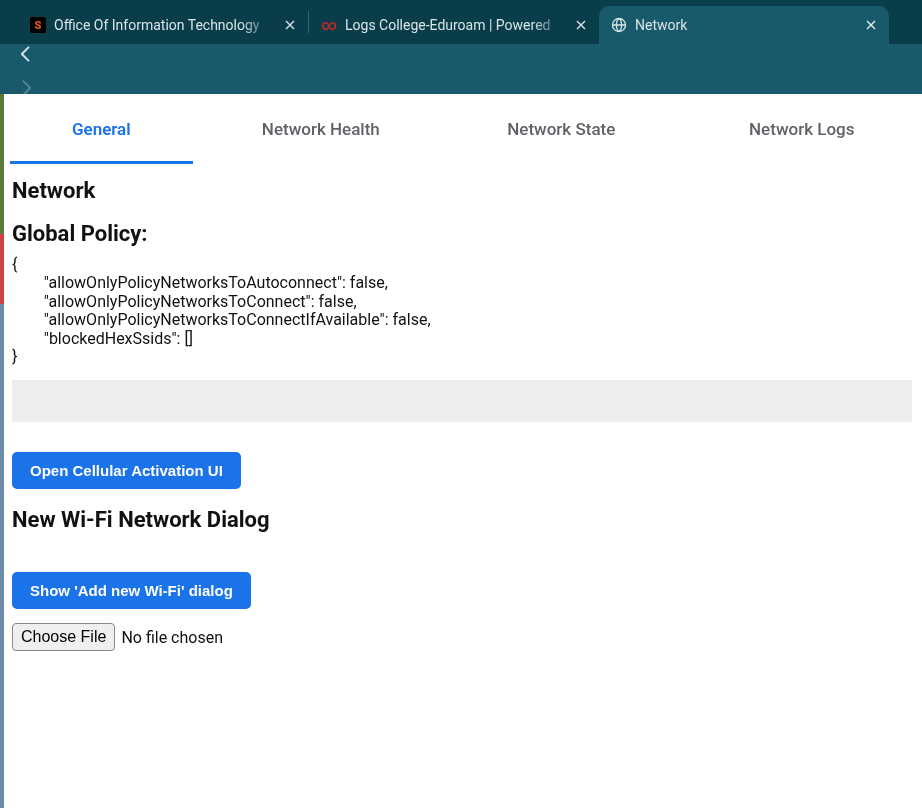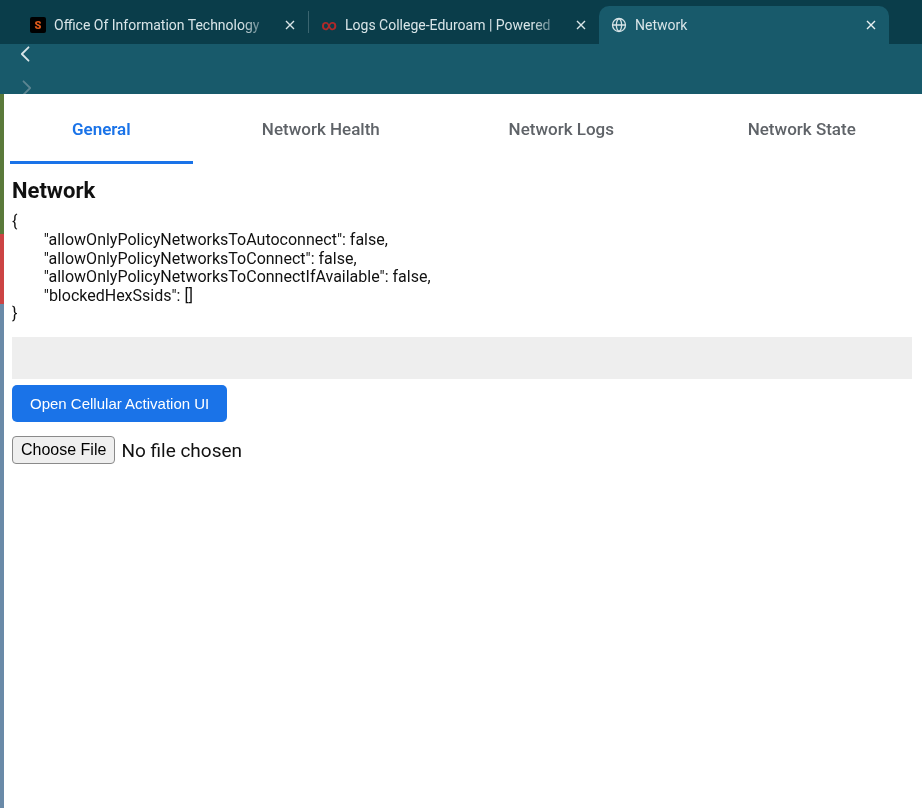--- a/index.html
+++ b/index.html
@@ -214,44 +214,44 @@
       margin-top: 14px;
       margin-left: 0;
       width: 100%;
     }
 
     .blue-btn {
       display: inline-block;
       background: #1a73e8;
       color: #fff;
       font-size: 15px;
-      font-weight: 400;
+      font-weight: 700;
       padding: 10px 18px;
       border: none;
       border-radius: 5px;
-      margin-top: 6px;
+      margin-top: 30px;
       cursor: pointer;
     }
 
     .file-row {
       display: flex;
       align-items: center;
       gap: 6px;
       margin-top: 14px;
     }
     .choose-file-btn {
       background: #efefef;
       border: 1px solid #8a8a8a;
       padding: 4px 8px;
       font-size: 16px;
       border-radius: 4px;
       cursor: pointer;
     }
     .file-status {
-      font-size: 19px;
+      font-size: 16px;
       color: #111;
     }
 
     svg { display: block; }
   </style>
 </head>
 <body>
 
 <div class="browser-chrome">
 
@@ -335,39 +335,42 @@
   </div>
 
 </div>
 
 <div class="page">
   <div class="left-accent"></div>
 
   <div class="nav-tabs">
     <div class="nav-tab t1 selected">General</div>
     <div class="nav-tab tn">Network Health</div>
+    <div class="nav-tab tn">Network State</div>
     <div class="nav-tab tn">Network Logs</div>
-    <div class="nav-tab tn">Network State</div>
   </div>
 
   <div class="content">
 
     <h2 class="page-h">Network</h2>
 
+    <h2 class="page-h">Global Policy:</h2>
     <div class="policy-block">{
         "allowOnlyPolicyNetworksToAutoconnect": false,
         "allowOnlyPolicyNetworksToConnect": false,
         "allowOnlyPolicyNetworksToConnectIfAvailable": false,
         "blockedHexSsids": []
 }</div>
 
     <div class="dhcp-box"></div>
 
     <button class="blue-btn">Open Cellular Activation UI</button>
 
+    <h2 class="page-h">New Wi-Fi Network Dialog</h2>
+    <button class="blue-btn">Show 'Add new Wi-Fi' dialog</button>
 
     <div class="file-row">
       <button class="choose-file-btn">Choose File</button>
       <span class="file-status">No file chosen</span>
     </div>
 
   </div>
 </div>
 
 </body></html>

